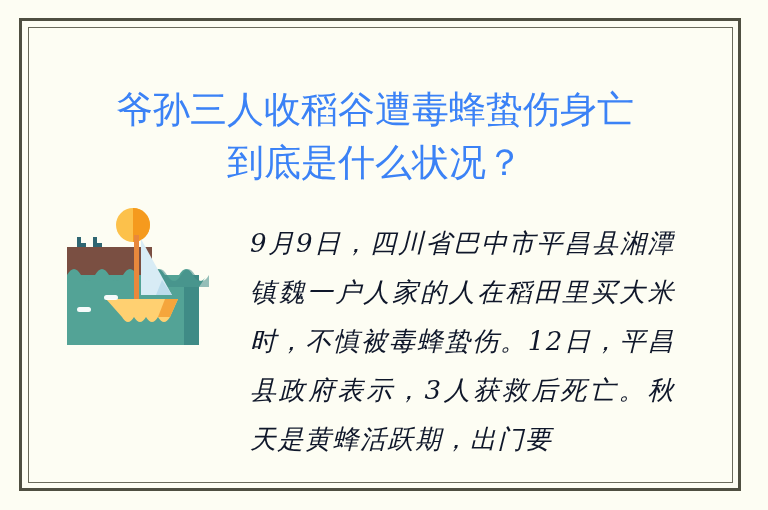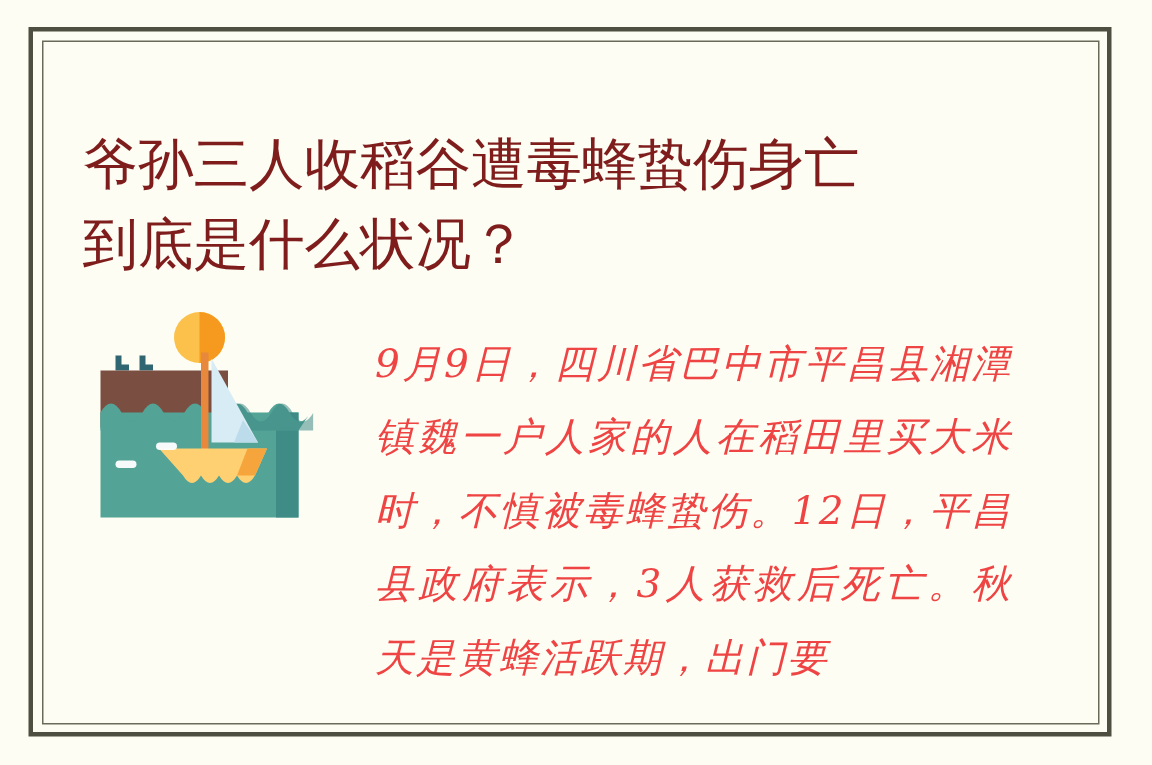--- a/index.html
+++ b/index.html
@@ -55,25 +55,26 @@
   }
 
   
   .title {
     position: absolute;
     left: 26px;
     top: 30px;
     width: 640px;
     font-size: 37px;
     line-height: 1.45;
-    color: #7f1d1d;
+    color: #3b82f6;
     letter-spacing: 0px;
     white-space: pre-line;
     font-weight: 400;
     font-family: "DejaVu Sans", "Liberation Sans", sans-serif;
+    text-align: center;
   }
 
   
   .body-row {
     position: absolute;
     left: 26px;
     top: 167px;
     width: 645px;
     height: 280px;
   }
@@ -95,21 +96,21 @@
   
   .body-text {
     position: absolute;
     left: 195px;
     top: -2px;
     width: 425px;
     height: 276px;
     overflow: hidden;
     font-size: 26px;
     line-height: 49px;
-    color: #ef4444;
+    color: #0f172a;
     letter-spacing: 1.5px;
     text-align: justify;
     text-justify: inter-character;
     font-family: "DejaVu Serif", "Liberation Serif", serif;
     font-style: italic;
   }
 </style>
 </head>
 <body>
 

